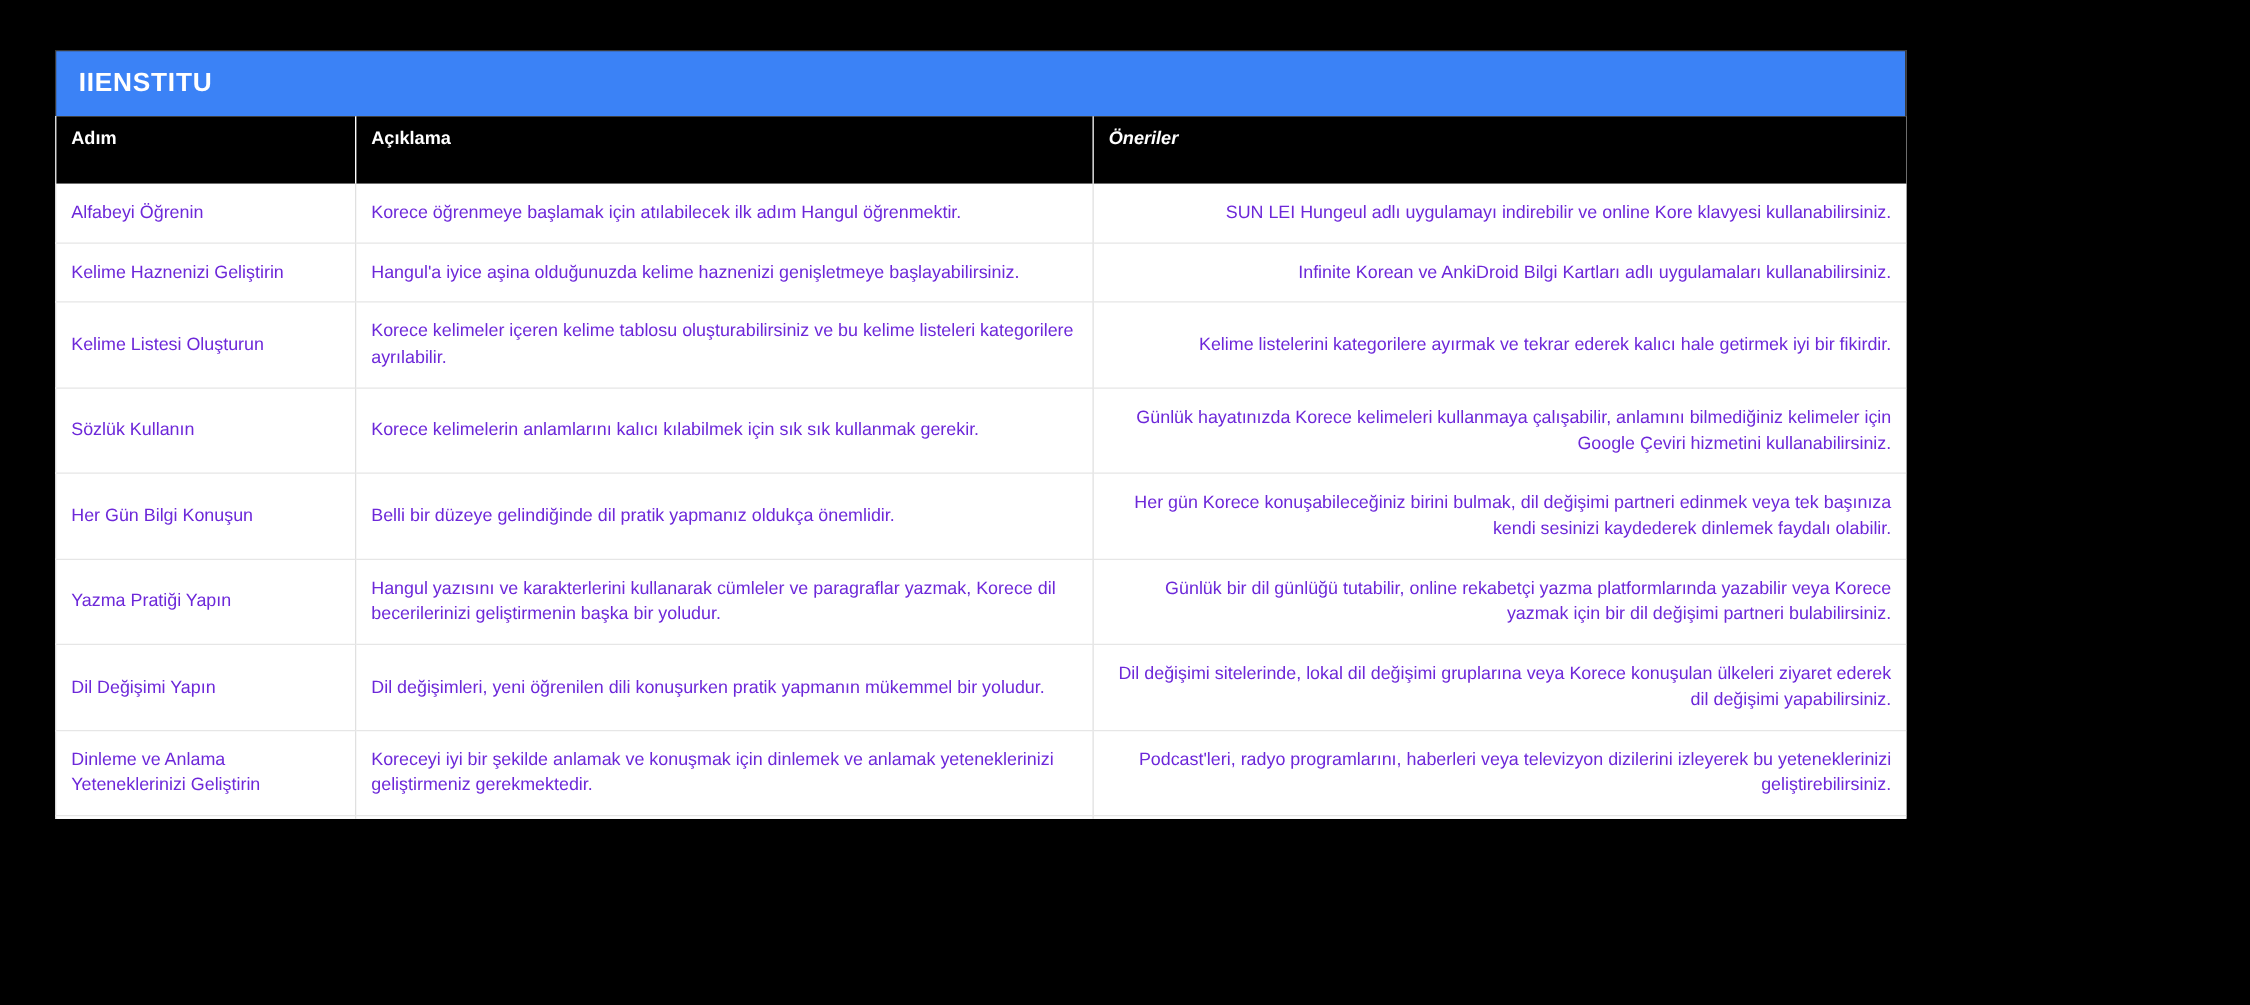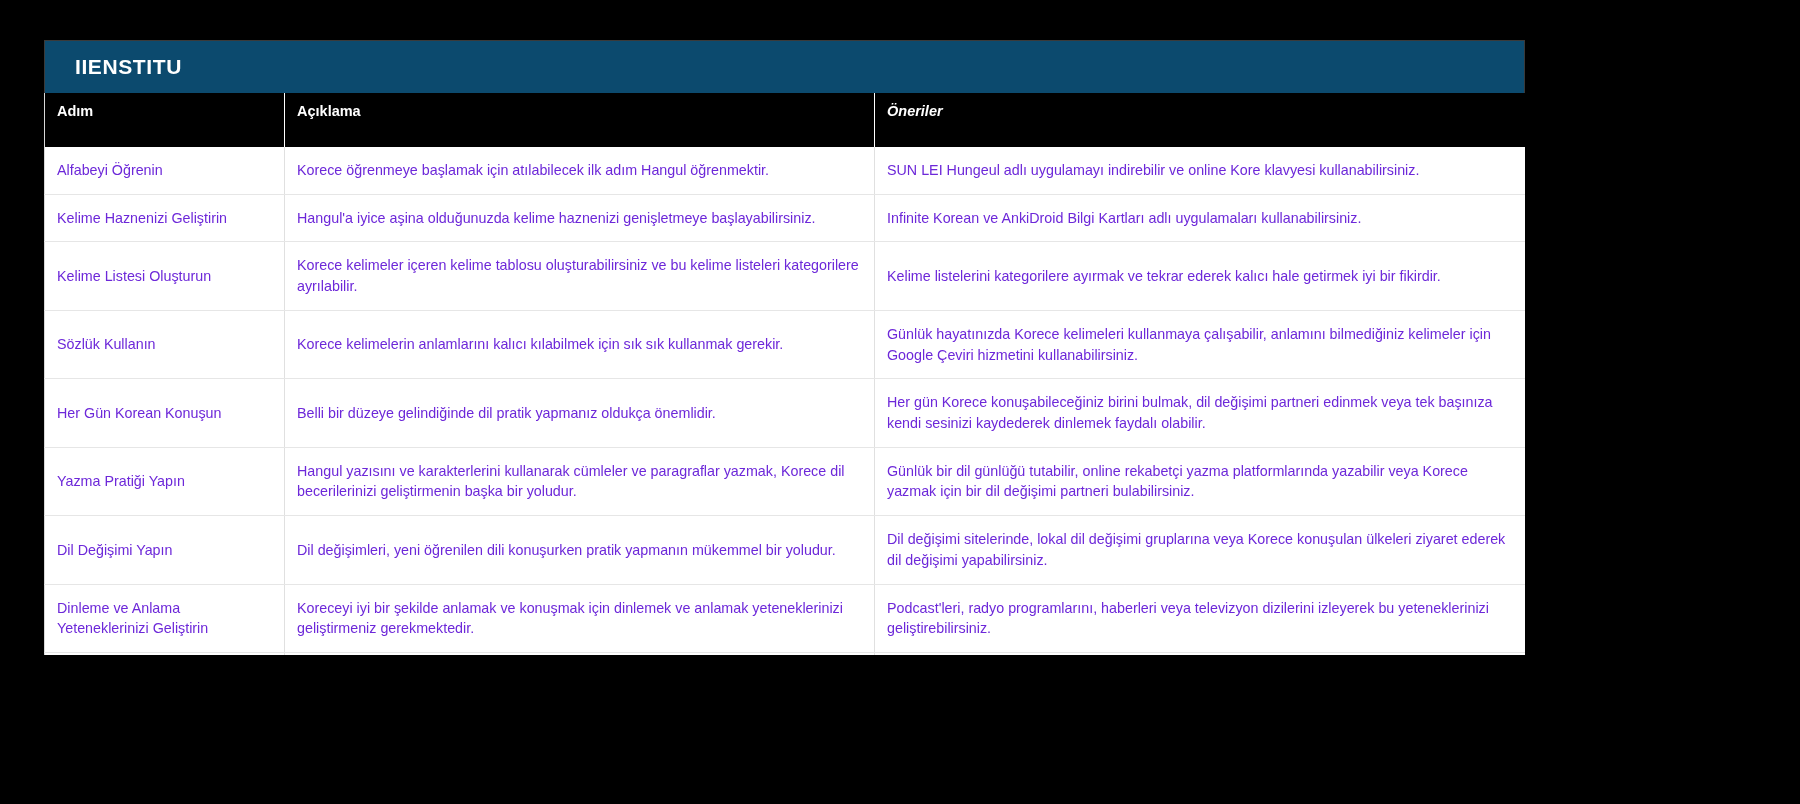--- a/index.html
+++ b/index.html
@@ -30,27 +30,27 @@
     width: 1481px;
     height: 615px;
     background: #ffffff;
     overflow: hidden;
     box-sizing: border-box;
   }
 
   
   .brand-band {
     height: 53px;
-    background: #0c4a6e;
+    background: #3b82f6;
     border: 1px solid #3a3a3a;
     border-bottom: none;
     box-sizing: border-box;
     display: flex;
     align-items: center;
-    padding-left: 30px;
+    padding-left: 18px;
   }
   .brand-text {
     color: #ffffff;
     font-size: 21px;
     font-weight: bold;
     letter-spacing: 0.6px;
   }
 
   
   table.data-table {
@@ -85,21 +85,21 @@
     background: #ffffff;
   }
   table.data-table tbody td:last-child { border-right: none; }
 
   .col-step  { width: 240px; }
   .col-desc  { width: 590px; }
   .col-recs  { width: 651px; }
 
   td.cell-step { padding-left: 14px; }
   td.cell-desc { padding-left: 14px; }
-  td.cell-recs { padding-left: 14px; }
+  td.cell-recs { padding-left: 14px; text-align: right; }
 
   
   #table-card .inner-border {
     border-left: 1px solid #d8d8d8;
     border-right: 1px solid #d8d8d8;
   }
 </style>
 </head>
 <body>
 
@@ -139,21 +139,21 @@
             <td class="cell-step">Kelime Listesi Oluşturun</td>
             <td class="cell-desc">Korece kelimeler içeren kelime tablosu oluşturabilirsiniz ve bu kelime listeleri kategorilere ayrılabilir.</td>
             <td class="cell-recs">Kelime listelerini kategorilere ayırmak ve tekrar ederek kalıcı hale getirmek iyi bir fikirdir.</td>
           </tr>
           <tr>
             <td class="cell-step">Sözlük Kullanın</td>
             <td class="cell-desc">Korece kelimelerin anlamlarını kalıcı kılabilmek için sık sık kullanmak gerekir.</td>
             <td class="cell-recs">Günlük hayatınızda Korece kelimeleri kullanmaya çalışabilir, anlamını bilmediğiniz kelimeler için Google Çeviri hizmetini kullanabilirsiniz.</td>
           </tr>
           <tr>
-            <td class="cell-step">Her Gün Korean Konuşun</td>
+            <td class="cell-step">Her Gün Bilgi Konuşun</td>
             <td class="cell-desc">Belli bir düzeye gelindiğinde dil pratik yapmanız oldukça önemlidir.</td>
             <td class="cell-recs">Her gün Korece konuşabileceğiniz birini bulmak, dil değişimi partneri edinmek veya tek başınıza kendi sesinizi kaydederek dinlemek faydalı olabilir.</td>
           </tr>
           <tr>
             <td class="cell-step">Yazma Pratiği Yapın</td>
             <td class="cell-desc">Hangul yazısını ve karakterlerini kullanarak cümleler ve paragraflar yazmak, Korece dil becerilerinizi geliştirmenin başka bir yoludur.</td>
             <td class="cell-recs">Günlük bir dil günlüğü tutabilir, online rekabetçi yazma platformlarında yazabilir veya Korece yazmak için bir dil değişimi partneri bulabilirsiniz.</td>
           </tr>
           <tr>
             <td class="cell-step">Dil Değişimi Yapın</td>

